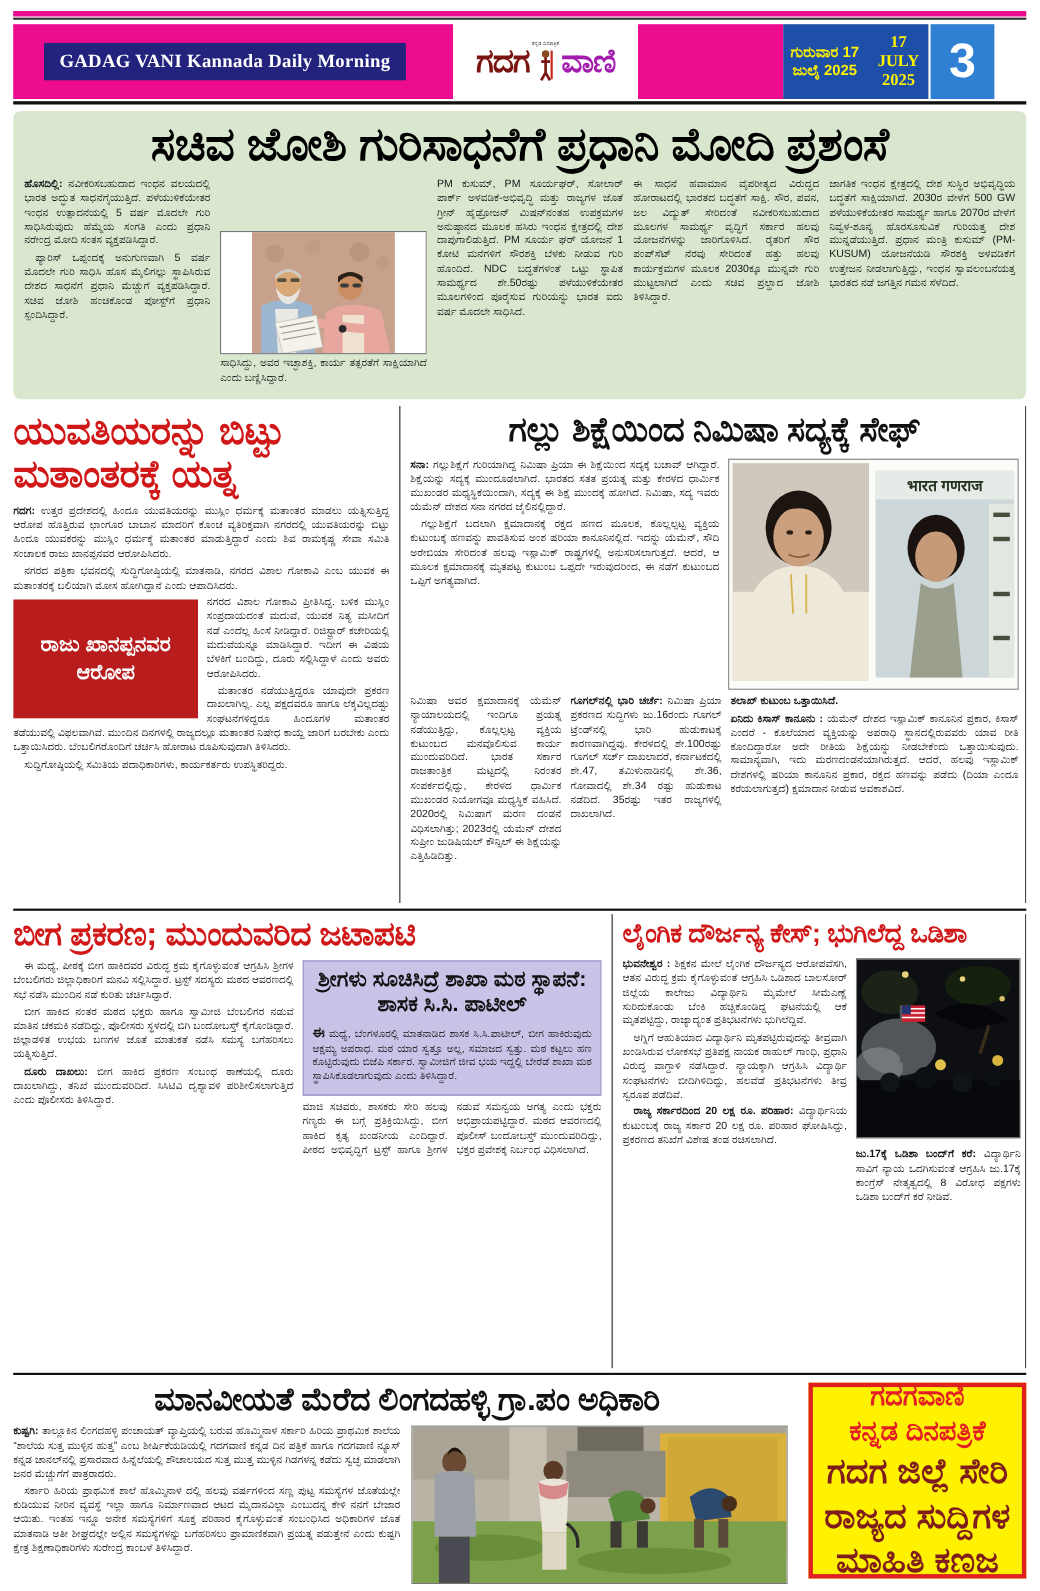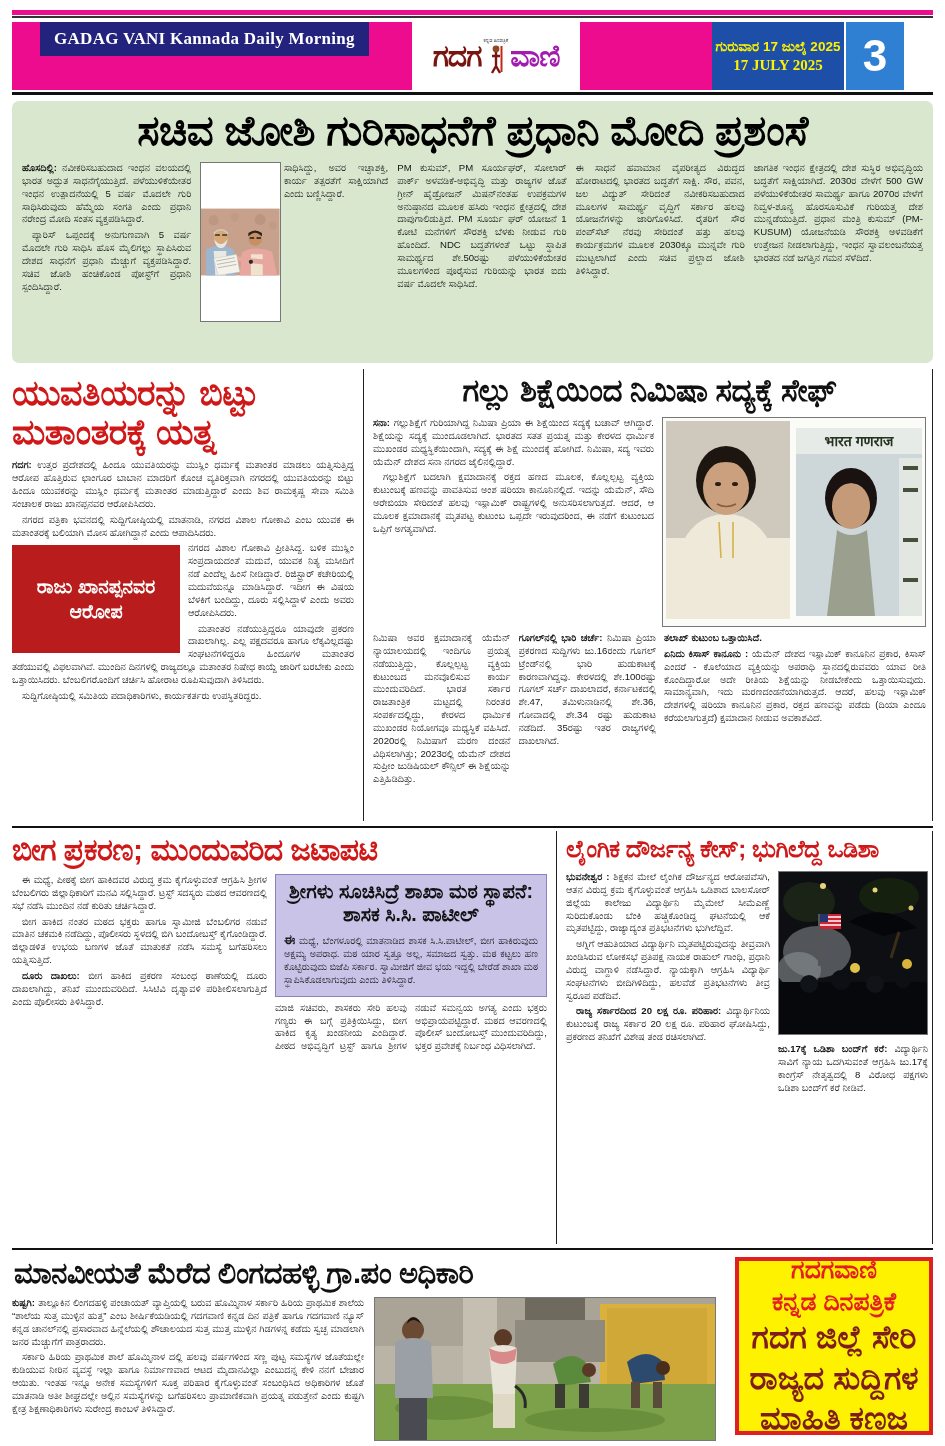--- a/index.html
+++ b/index.html
@@ -3,44 +3,44 @@
 <meta charset="utf-8">
 <style>
   html,body{margin:0;padding:0;background:#ffffff;}
   body{font-family:"Liberation Sans","DejaVu Sans",sans-serif;color:#111;}
   .page{position:relative;width:945px;height:1446px;background:#fff;overflow:hidden;box-sizing:border-box;padding:8px 12px 0 12px;}
   
   .strip-pink{height:5px;background:#ee0c8e;margin:2px 0 1px 0;}
   .strip-dark{height:2px;background:#333;}
   
   .masthead{display:flex;align-items:stretch;height:68px;margin-top:4px;}
-  .mast-pink-left{background:#ee0c8e;flex:0 0 400px;display:flex;align-items:flex-start;}
+  .mast-pink-left{background:#ee0c8e;flex:0 0 400px;display:flex;align-items:center;}
   .navy-box{background:#23237e;color:#fff;font-family:"Liberation Serif",serif;font-weight:bold;font-size:17px;padding:7px 14px;margin-left:28px;letter-spacing:.3px;}
   .mast-logo{flex:0 0 168px;background:#fff;display:flex;align-items:center;justify-content:center;gap:2px;}
   .logo-g{color:#7a1410;font-size:30px;font-weight:800;letter-spacing:-1px;}
   .logo-v{color:#a21caf;font-size:30px;font-weight:800;letter-spacing:-1px;}
   .logo-mid{display:flex;flex-direction:column;align-items:center;line-height:1;}
   .logo-tag{font-size:5px;color:#222;margin-bottom:1px;white-space:nowrap;}
   .mast-pink-right{background:#ee0c8e;flex:0 0 132px;}
-  .date-box{flex:0 0 132px;background:#1d4ea8;color:#fff200;font-weight:bold;font-size:13.5px;display:flex;flex-direction:column;align-items:center;justify-content:center;gap:2px;text-align:center;}
+  .date-box{flex:0 0 132px;background:#1d4ea8;color:#fff200;font-weight:bold;font-size:13.5px;display:flex;flex-direction:row;align-items:center;justify-content:center;gap:2px;text-align:center;}
   .date-box .en{font-family:"Liberation Serif",serif;font-size:15px;}
   .pageno-box{flex:0 0 58px;background:#2f7fd2;color:#fff;font-size:44px;font-weight:bold;display:flex;align-items:center;justify-content:center;margin-left:2px;}
   .mast-rule{height:3px;background:#111;margin-top:2px;}
   
   .kn{font-size:9.6px;line-height:1.34;text-align:justify;color:#151515;}
   .kn p{margin:0 0 3px 0;text-indent:10px;}
   .kn p.noind{text-indent:0;}
   .dl{font-weight:bold;}
   .bld{font-weight:bold;}
   
   .lead-sec{background:#d9e7cf;border-radius:7px;margin-top:6px;padding:6px 10px 8px 10px;height:262px;box-sizing:border-box;}
   .lead-h1{text-align:center;font-size:42px;font-weight:800;margin:0 0 7px 0;color:#000;letter-spacing:-.5px;white-space:nowrap;}
   .lead-cols{display:flex;gap:9px;height:192px;overflow:hidden;}
   .lead-col{flex:1 1 0;overflow:hidden;}
-  .lead-photo-col{flex:0 0 188px;display:flex;flex-direction:row;gap:3px;overflow:hidden;}
+  .lead-photo-col{flex:0 0 188px;display:flex;flex-direction:column;gap:3px;overflow:hidden;margin-top:48px;}
   .photo-frame{border:1px solid #777;background:#fff;}
   
   .row{display:flex;gap:9px;box-sizing:border-box;}
   .vdiv{flex:0 0 1px;background:#222;}
   
   .conv{flex:0 0 342px;overflow:hidden;}
   .red-h{color:#d01818;font-weight:800;letter-spacing:-.5px;}
   .conv .red-h{font-size:35px;line-height:1.12;margin:4px 0 8px 0;}
   .black-box{float:left;width:168px;height:108px;background:#b91c1c;color:#fff;font-size:19px;font-weight:bold;text-align:center;display:flex;align-items:center;justify-content:center;padding:6px;box-sizing:border-box;margin:3px 8px 3px 0;line-height:1.35;}
   
@@ -62,21 +62,21 @@
   .purple-box{background:#c9c3e8;border:1px solid #8a82c0;padding:5px 8px 6px 8px;margin-bottom:5px;}
   .purple-h{font-size:19.5px;font-weight:800;text-align:center;color:#111;line-height:1.2;margin:0 0 4px 0;}
   .odisha{flex:1 1 auto;overflow:hidden;border-right:1.5px solid #222;padding-right:4px;}
   .odisha .red-h{font-size:24px;margin:4px 0 8px 0;white-space:nowrap;}
   .od-body{display:flex;gap:8px;}
   .od-c1{flex:1 1 0;overflow:hidden;}
   .od-c2{flex:0 0 150px;overflow:hidden;}
   
   .row4{border-top:2px solid #111;margin-top:4px;padding-top:5px;}
   .hum{flex:1 1 auto;overflow:hidden;}
-  .hum-h{font-size:29px;font-weight:800;margin:2px 0 6px 2px;white-space:nowrap;letter-spacing:-.5px;}
+  .hum-h{font-size:29px;font-weight:800;margin:2px 0 6px 2px;white-space:nowrap;letter-spacing:-.5px;text-align:center;}
   .hum-body{display:flex;gap:10px;}
   .hum-txt{flex:0 0 352px;overflow:hidden;height:150px;}
   .ad-box{flex:0 0 198px;height:178px;background:#fff200;border:4px solid #e02020;box-sizing:border-box;display:flex;flex-direction:column;align-items:center;justify-content:center;text-align:center;font-weight:800;line-height:1.28;margin-top:2px;}
   .ad-box .r{color:#e31e24;font-size:25px;}
   .ad-box .b{color:#7f1d1d;font-size:32px;}
 </style>
 </head>
 <body>
 
 <div class="page">

